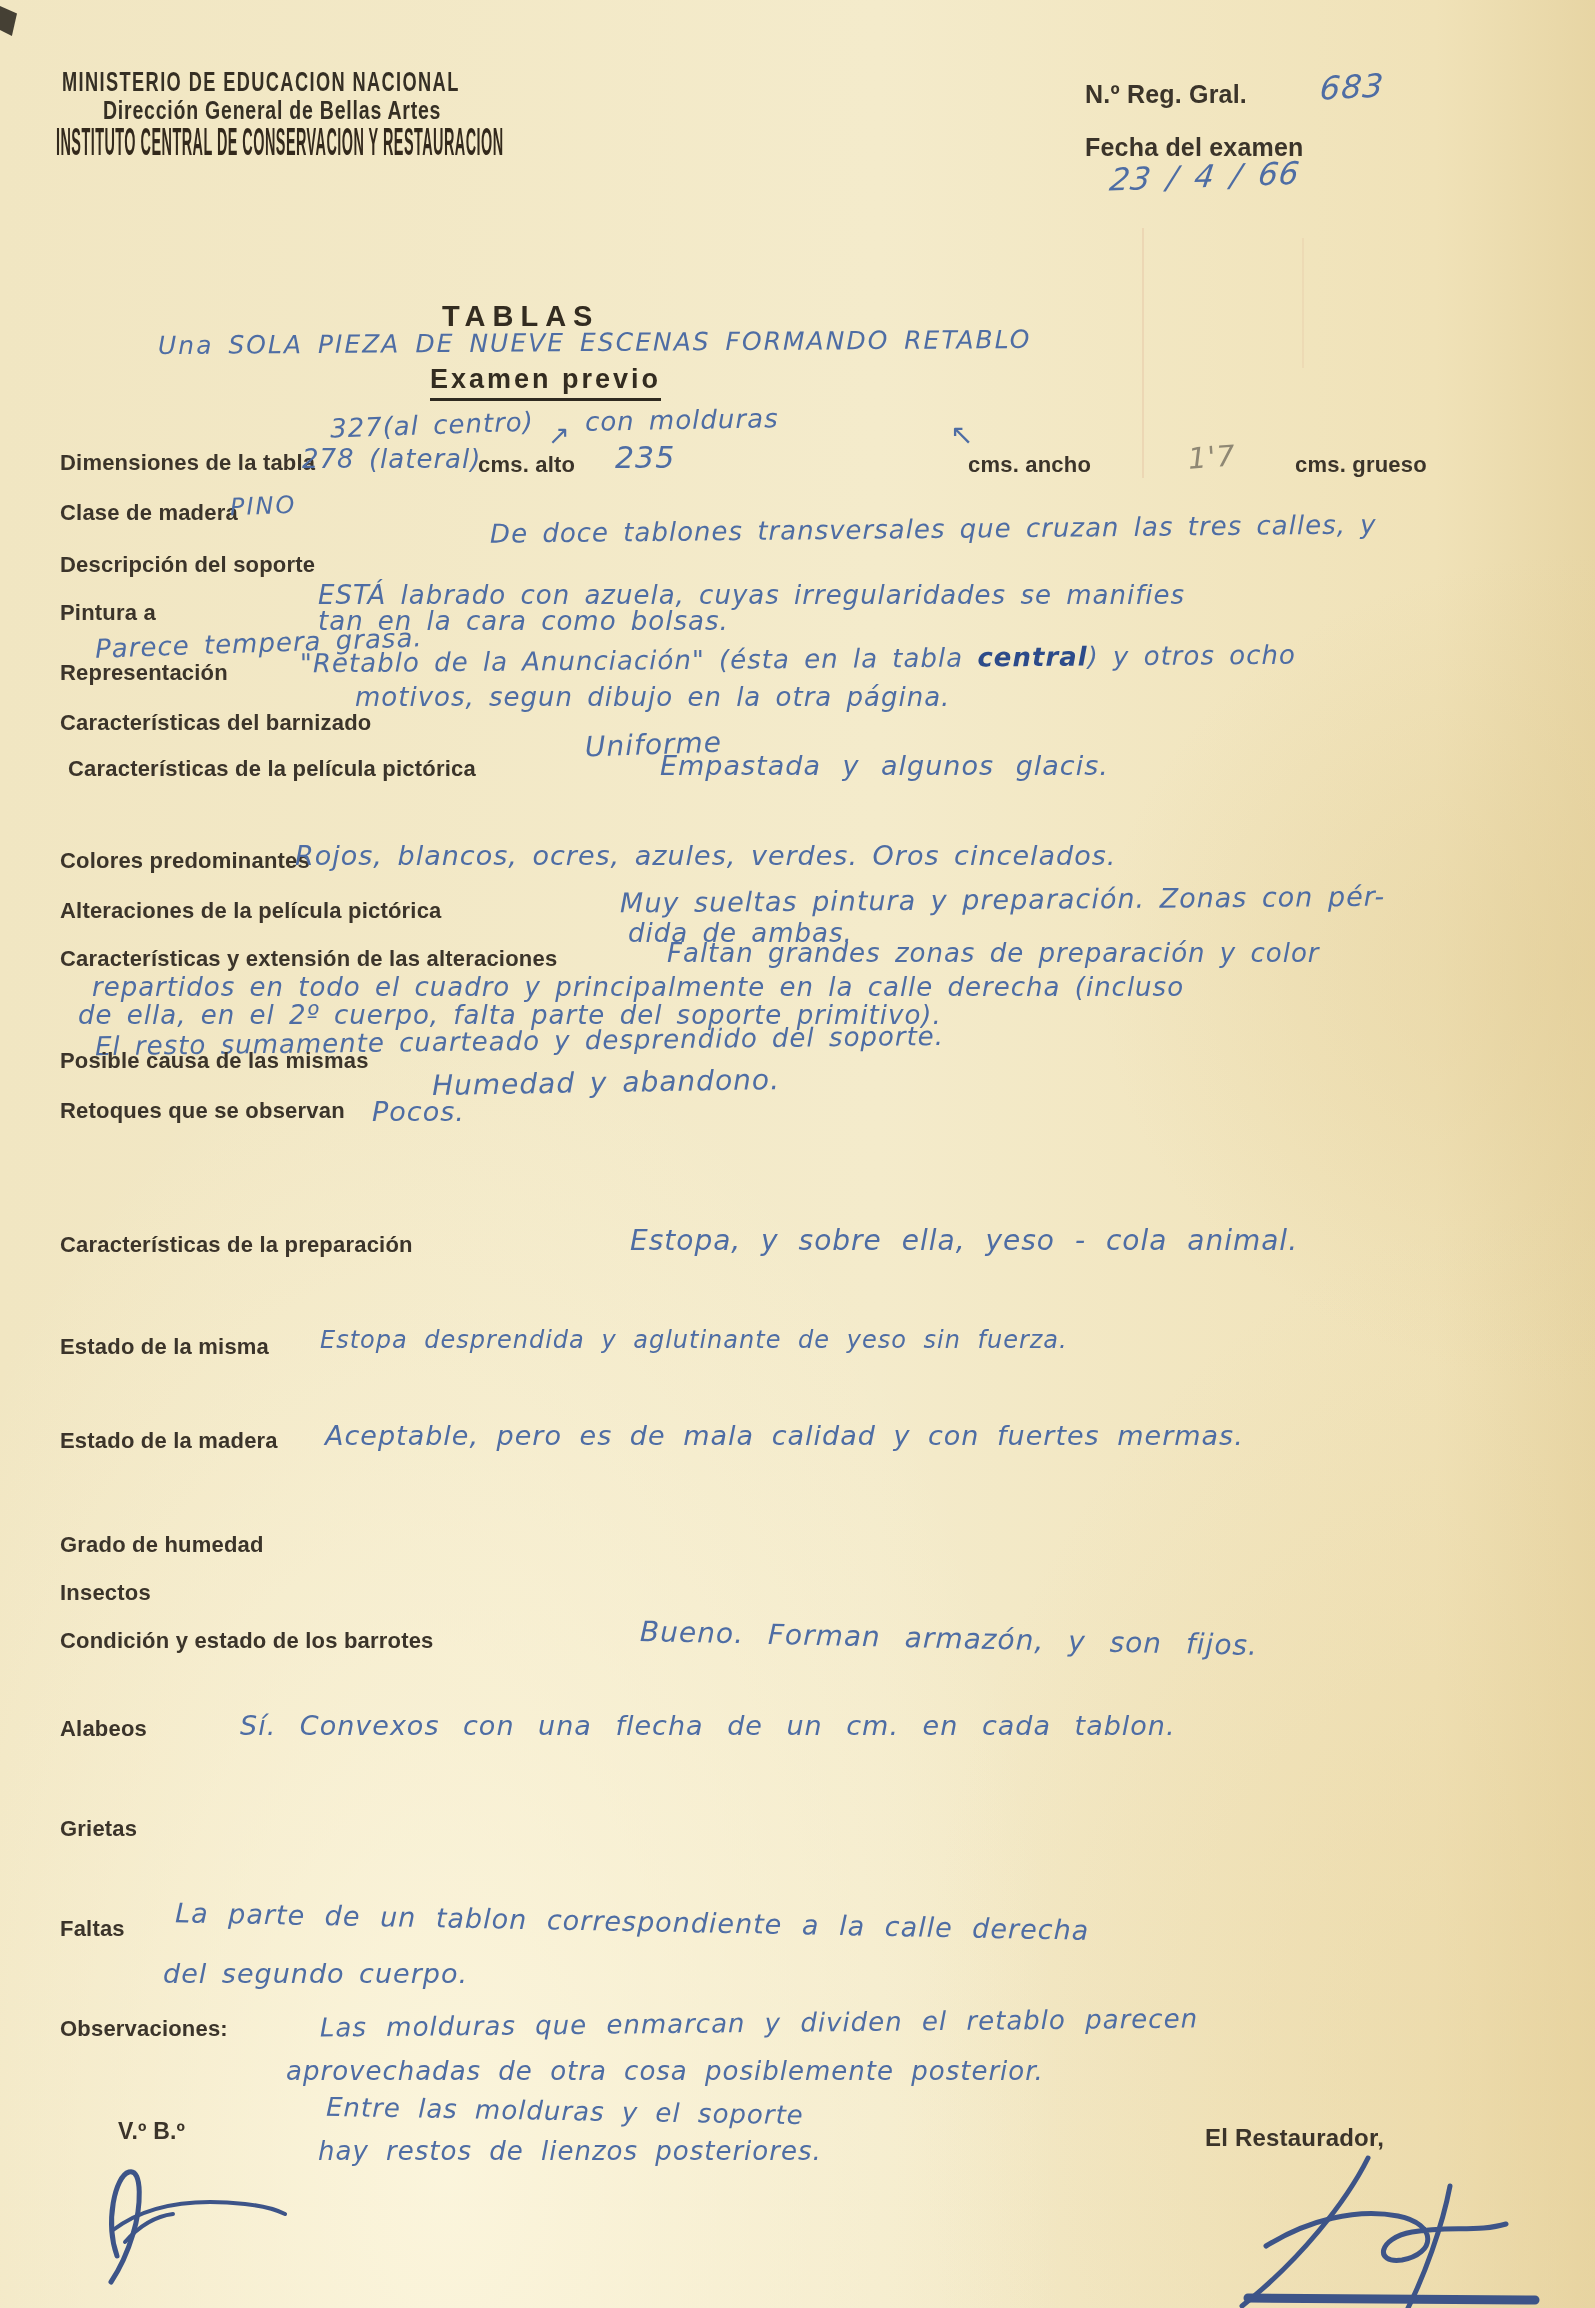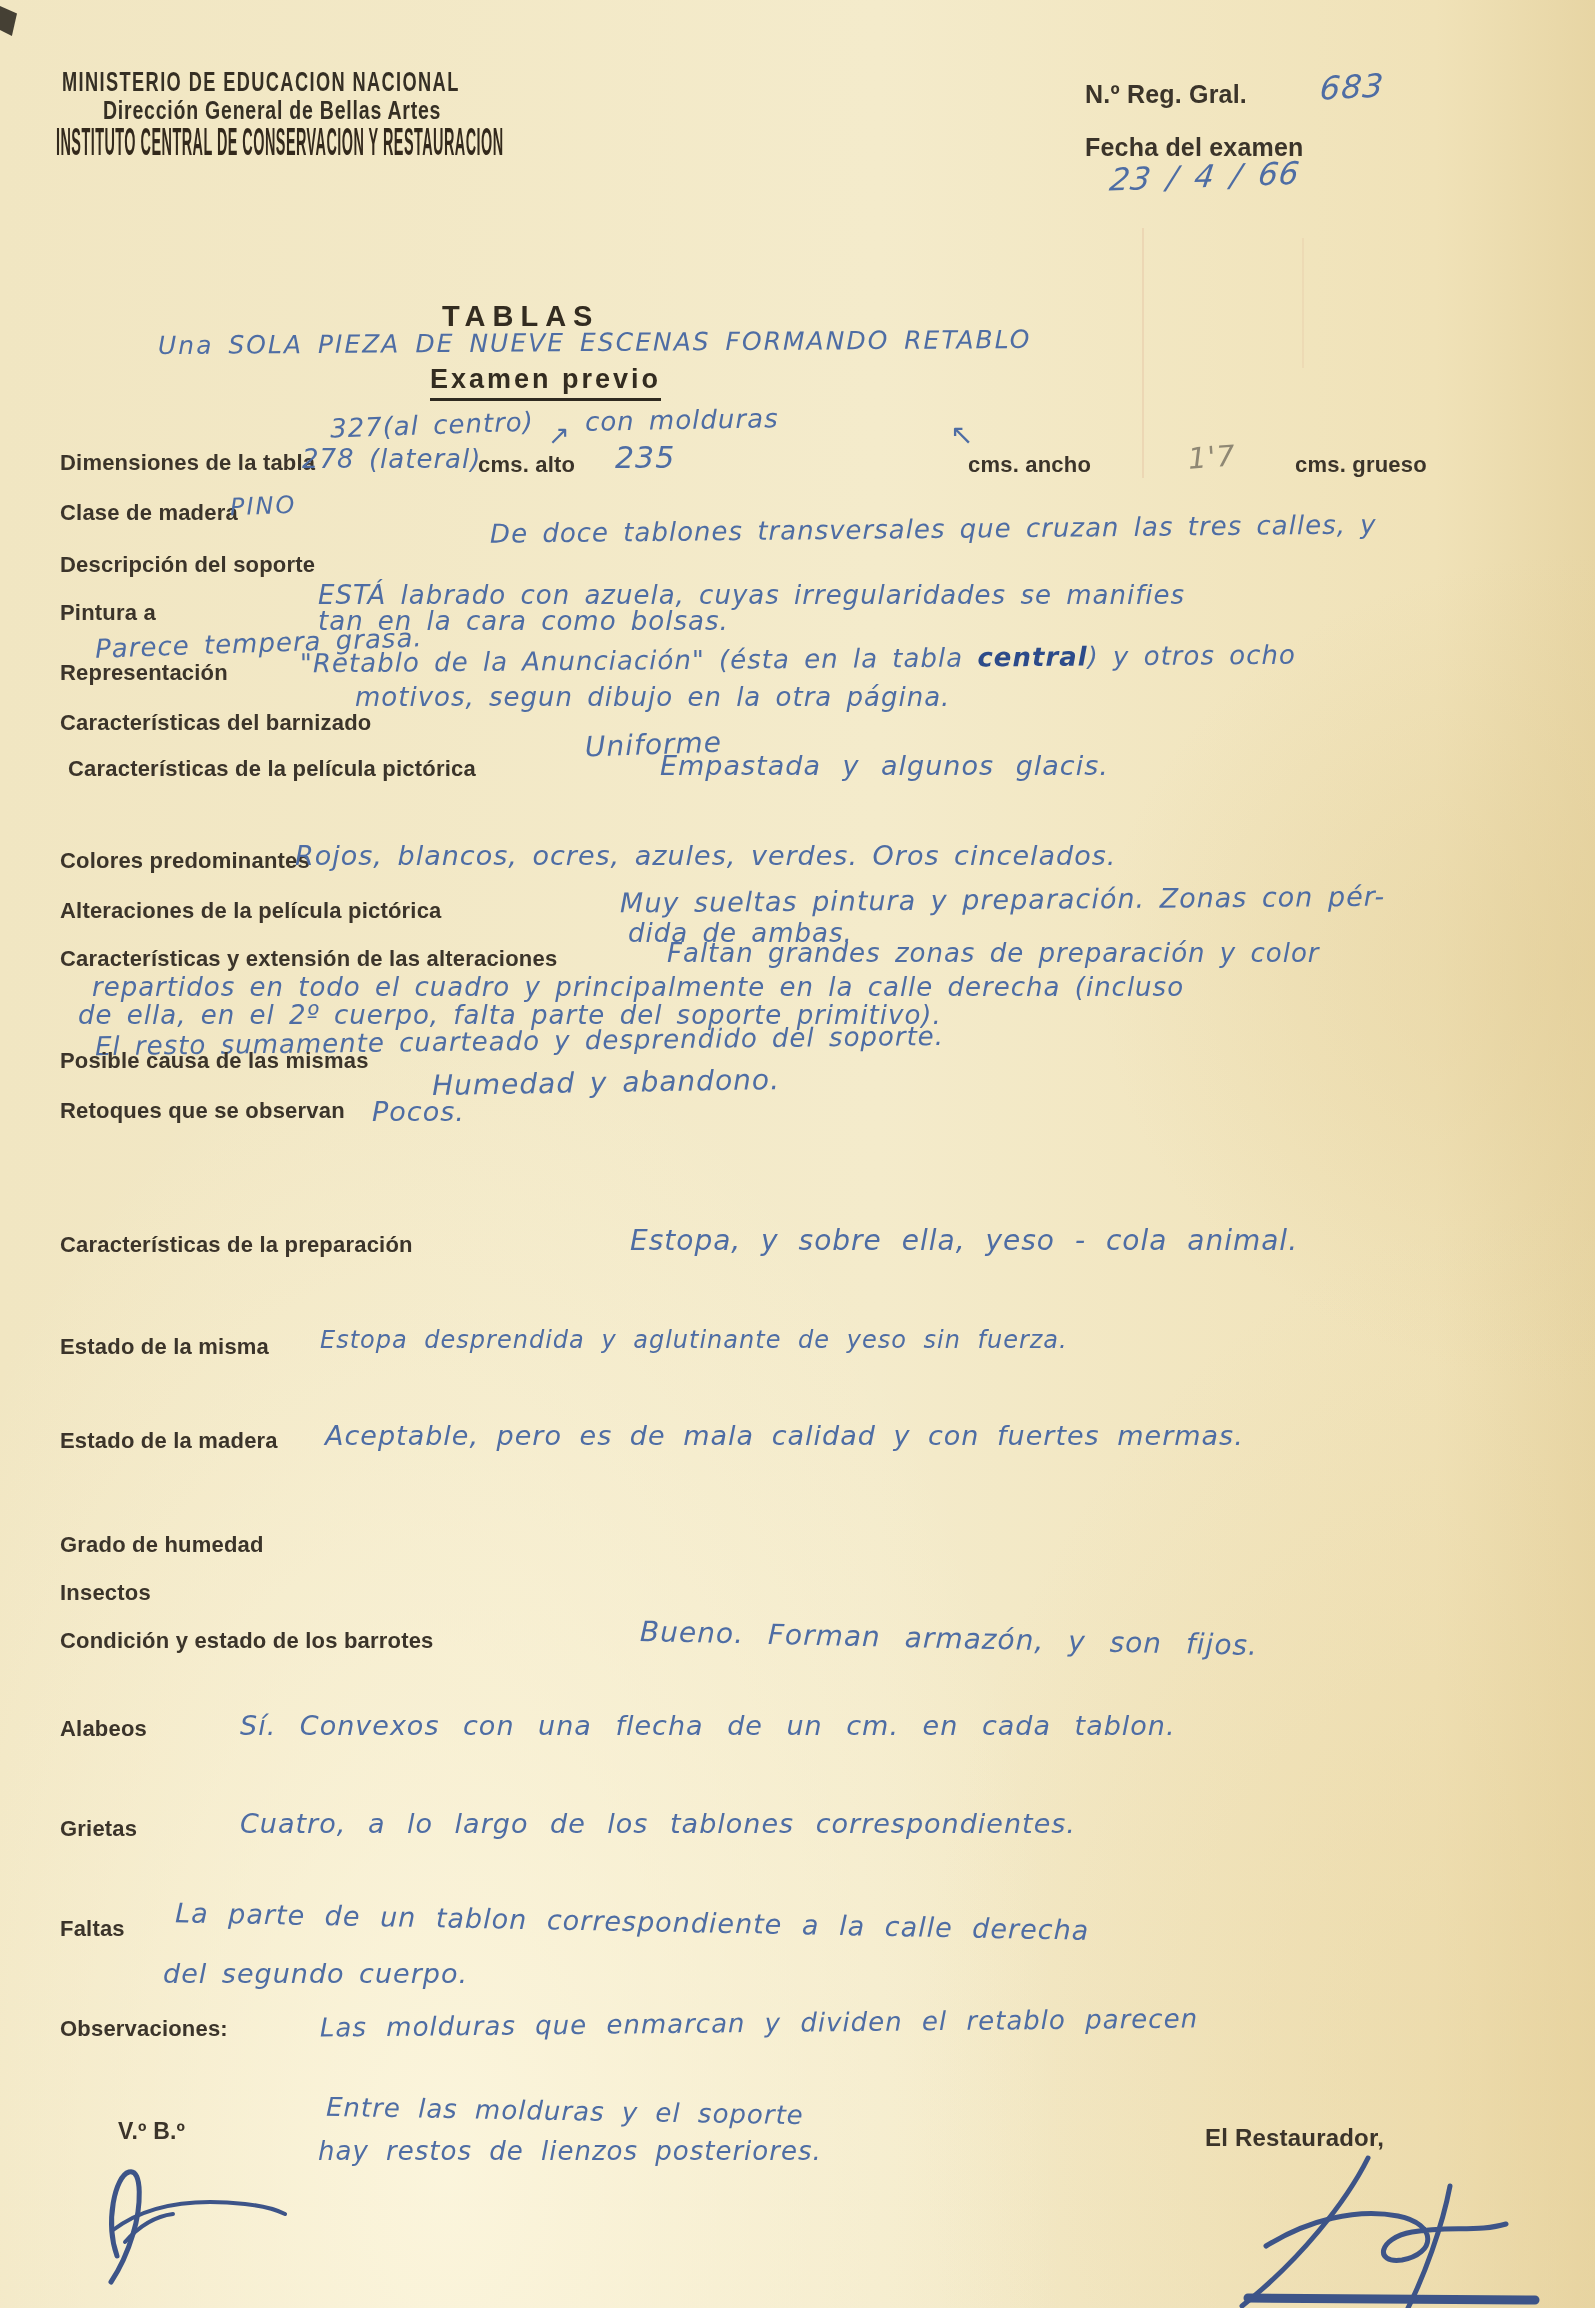--- a/index.html
+++ b/index.html
@@ -132,28 +132,28 @@
   <div class="row pl" style="left:60px;top:1532px;">Grado de humedad</div>
   <div class="row pl" style="left:60px;top:1580px;">Insectos</div>
 
   <div class="row pl" style="left:60px;top:1628px;">Condición y estado de los barrotes</div>
   <div class="row hw" style="left:640px;top:1622px;font-size:28px;word-spacing:14px;transform:rotate(1.3deg);">Bueno. Forman armazón, y son fijos.</div>
 
   <div class="row pl" style="left:60px;top:1716px;">Alabeos</div>
   <div class="row hw" style="left:240px;top:1710px;font-size:27px;word-spacing:14px;">Sí. Convexos con una flecha de un cm. en cada tablon.</div>
 
   <div class="row pl" style="left:60px;top:1816px;">Grietas</div>
-  <div class="row hw" style="left:240px;top:1808px;font-size:27px;word-spacing:12px;">Cuatro, a lo largo de los tablones correspondientes.</div>
 
   <div class="row pl" style="left:60px;top:1916px;">Faltas</div>
   <div class="row hw" style="left:175px;top:1906px;font-size:27px;word-spacing:10px;transform:rotate(1.1deg);">La parte de un tablon correspondiente a la calle derecha</div>
   <div class="row hw" style="left:163px;top:1958px;font-size:27px;">del segundo cuerpo.</div>
 
   <div class="row pl" style="left:60px;top:2016px;">Observaciones:</div>
   <div class="row hw" style="left:320px;top:2008px;font-size:26px;word-spacing:10px;transform:rotate(-.6deg);">Las molduras que enmarcan y dividen el retablo parecen</div>
+  <div class="row hw" style="left:286px;top:2056px;font-size:26px;word-spacing:8px;">aprovechadas de otra cosa posiblemente posterior.</div>
   <div class="row hw" style="left:326px;top:2096px;font-size:26px;word-spacing:8px;transform:rotate(1deg);">Entre las molduras y el soporte</div>
   <div class="row hw" style="left:318px;top:2136px;font-size:26px;word-spacing:8px;">hay restos de lienzos posteriores.</div>
 
   <div class="row pl" style="left:118px;top:2118px;font-size:23px;">V.º B.º</div>
   <div class="row pl" style="left:1205px;top:2124px;font-size:24px;">El Restaurador,</div>
 
   <svg class="sig" style="left:95px;top:2160px;" width="230" height="130" viewBox="0 0 230 130">
     <path d="M 22,96 C 10,62 20,16 34,12 C 48,8 46,48 38,74 C 32,94 24,110 16,122" stroke-width="5"></path>
     <path d="M 18,70 C 52,44 98,38 150,44 C 170,46 182,50 190,54" stroke-width="4"></path>
     <path d="M 30,82 C 46,64 62,56 78,54" stroke-width="4"></path>

